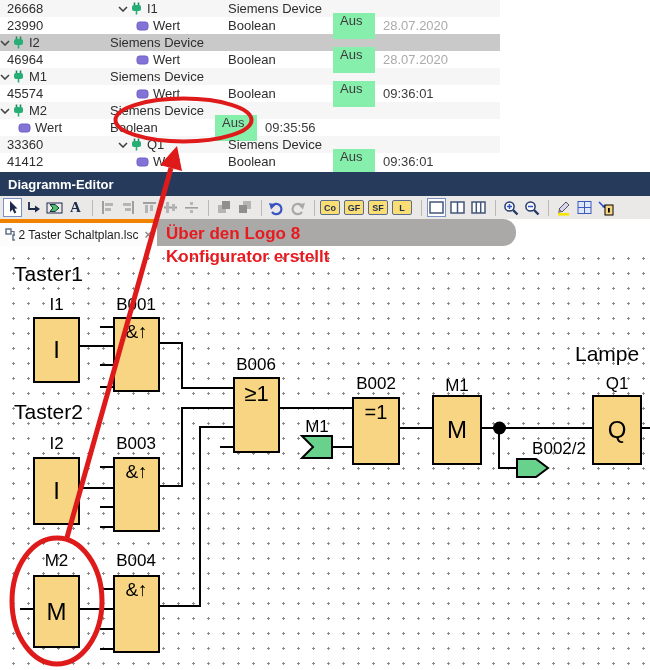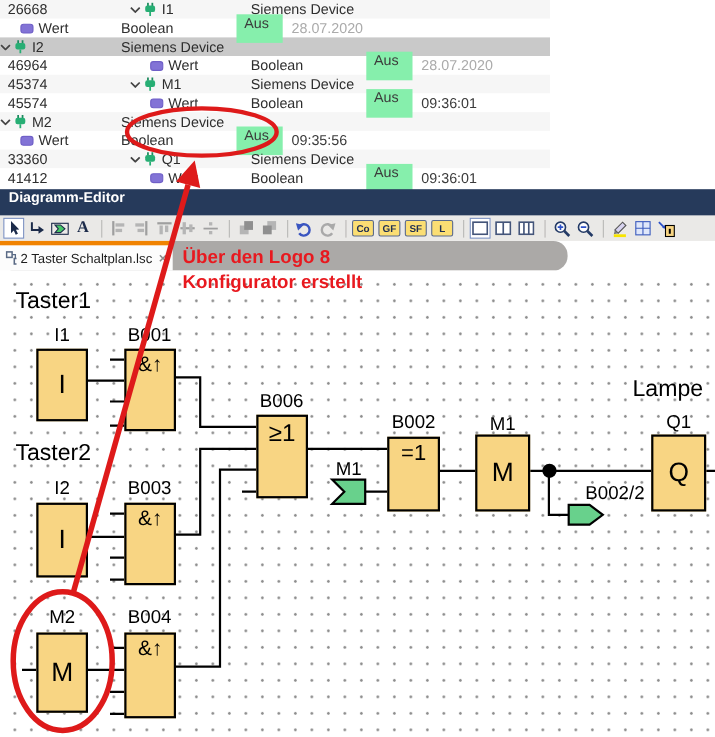--- a/index.html
+++ b/index.html
@@ -19,21 +19,21 @@
   .chev{margin-right:2px;flex:0 0 auto;}
   .cname{margin-left:4px;}
   .ctype{flex:0 0 105px;}
   .badge{flex:0 0 42px;height:26px;line-height:16px;background:#86efac;color:#3b3b3b;
          padding-left:7px;font-size:13px;}
   .ctime{margin-left:8px;color:#3b3b3b;}
   .ctime.muted{color:#ababab;}
 
   
   .titlebar{position:absolute;left:0;top:172px;width:650px;height:24px;background:#263a5b;
-            color:#fff;font-weight:bold;font-size:13px;display:flex;align-items:flex-start;
+            color:#fff;font-weight:bold;font-size:13px;display:flex;align-items:center;
             padding-left:8px;}
   .toolbar{position:absolute;left:0;top:196px;width:650px;height:23px;background:#eae9e7;
            display:flex;align-items:center;padding-left:3px;}
   .tool{width:19px;height:19px;display:flex;align-items:center;justify-content:center;
         margin-right:2px;border:1px solid transparent;flex:0 0 auto;}
   .tool.selected{background:#fff;border:1px solid #7a90c0;}
   .tsep{width:1px;height:16px;background:#b9b8b6;margin:0 5px;flex:0 0 auto;}
   .ybtn{width:20px;height:15px;background:#fbde73;border:1px solid #5b6b8c;border-radius:2px;
         color:#1f2f52;font-size:9px;font-weight:bold;display:flex;align-items:center;
         justify-content:center;margin-right:4px;flex:0 0 auto;}
@@ -77,20 +77,21 @@
             <path d="M4.5 0.5 v3 M8.5 0.5 v3" stroke="#1d8a5e" stroke-width="1.6"></path>
             <rect x="2" y="3" width="9" height="6" rx="2" fill="#27ae74"></rect>
             <path d="M6.5 9 v3.5" stroke="#27ae74" stroke-width="1.6"></path>
           </svg>
         <span class="cname">I1</span>
       </span>
       <span class="ctype">Siemens Device</span>
     </div>
 
     <div class="trow wert">
+      <span class="cid">23990</span>
       <span class="ctree indent">
         <svg width="13" height="10">
             <rect x="1" y="1" width="11" height="8" rx="2.5" fill="#8273d6" stroke="#6f5fc7"></rect>
           </svg>
         <span class="cname">Wert</span>
       </span>
       <span class="ctype">Boolean</span>
       <span class="badge">Aus</span>
       <span class="ctime muted">28.07.2020</span>
     </div>
@@ -117,21 +118,20 @@
             <rect x="1" y="1" width="11" height="8" rx="2.5" fill="#8273d6" stroke="#6f5fc7"></rect>
           </svg>
         <span class="cname">Wert</span>
       </span>
       <span class="ctype">Boolean</span>
       <span class="badge">Aus</span>
       <span class="ctime muted">28.07.2020</span>
     </div>
 
     <div class="trow dev">
-      <span class="cid">45374</span>
       <span class="ctree">
         <svg class="chev" width="10" height="6">
             <path d="M1 1 L5 5 L9 1" stroke="#444" stroke-width="1.6" fill="none"></path>
           </svg>
         <svg width="13" height="13">
             <path d="M4.5 0.5 v3 M8.5 0.5 v3" stroke="#1d8a5e" stroke-width="1.6"></path>
             <rect x="2" y="3" width="9" height="6" rx="2" fill="#27ae74"></rect>
             <path d="M6.5 9 v3.5" stroke="#27ae74" stroke-width="1.6"></path>
           </svg>
         <span class="cname">M1</span>

